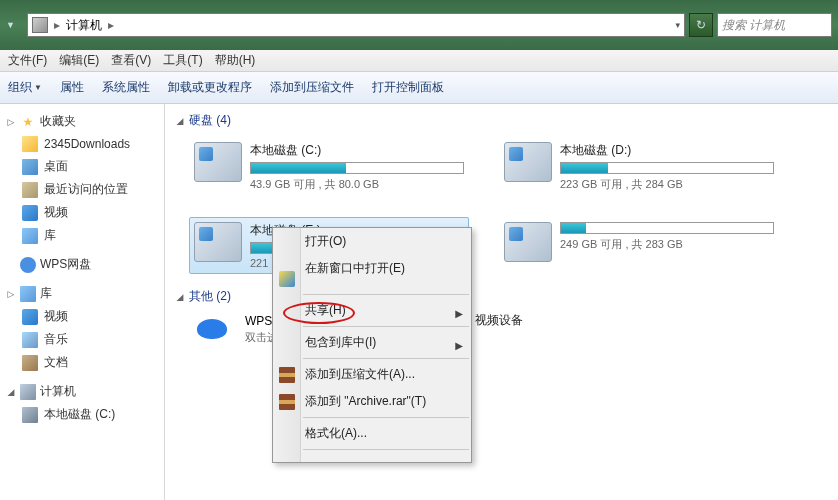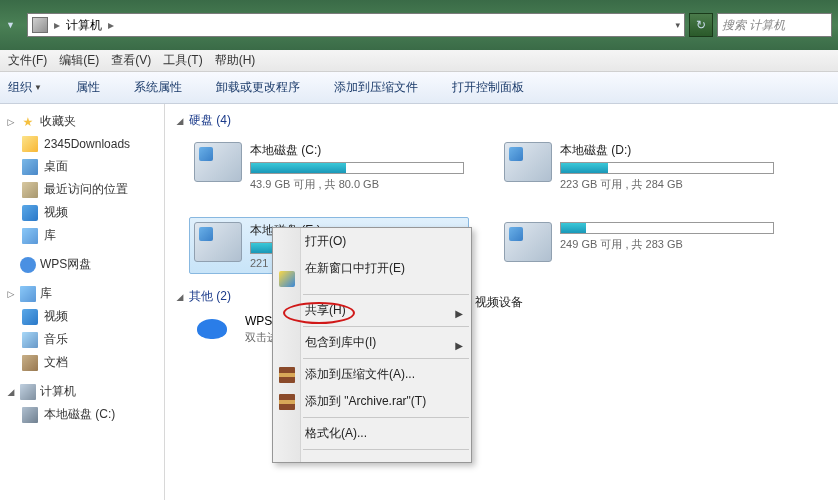--- a/index.html
+++ b/index.html
@@ -5,21 +5,21 @@
 *{margin:0;padding:0;box-sizing:border-box;font-family:"Microsoft YaHei","Segoe UI",sans-serif;font-size:12px}
 body{background:#f0f0f0;width:838px;height:500px;overflow:hidden;position:relative}
 .titlebar{height:50px;background:linear-gradient(to bottom,#3a6b47 0%,#4a8055 50%,#3a6b47 100%);display:flex;align-items:center;padding:0 6px;gap:4px}
 .addrbar{flex:1;height:24px;background:#fff;border:1px solid #7a7a7a;display:flex;align-items:center;padding:0 4px;gap:6px;margin-left:6px}
 .addr-icon{width:16px;height:16px;background:linear-gradient(135deg,#d0d0d0,#909090);border:1px solid #707070}
 .addr-sep{color:#666}
 .refresh-btn{width:24px;height:24px;background:linear-gradient(to bottom,#4a7a4a,#2a5a2a);border:1px solid #1a3a1a;display:flex;align-items:center;justify-content:center;color:#cde}
 .searchbar{width:115px;height:24px;background:#fff;border:1px solid #7a7a7a;display:flex;align-items:center;padding:0 4px;gap:4px;color:#888;font-style:italic}
 .menubar{height:22px;background:linear-gradient(to bottom,#f5f5f5,#e8e8e8);display:flex;align-items:flex-start;padding:0 2px;border-bottom:1px solid #d0d0d0}
 .menu-item{padding:2px 6px;color:#333}
-.toolbar{height:32px;background:linear-gradient(to bottom,#f8faff,#e4ecf7);display:flex;align-items:center;padding:0 8px;gap:34px;border-bottom:1px solid #c8d0dc}
+.toolbar{height:32px;background:linear-gradient(to bottom,#f8faff,#e4ecf7);display:flex;align-items:center;padding:0 8px;gap:18px;border-bottom:1px solid #c8d0dc}
 .tb-item{color:#1a3a6a;display:flex;align-items:center;gap:2px}
 .tb-arrow{font-size:8px;color:#444}
 .main{display:flex;height:396px}
 .sidebar{width:165px;background:#fff;border-right:1px solid #d8d8d8;overflow:hidden;padding-top:6px}
 .sb-group{margin-bottom:6px}
 .sb-header{display:flex;align-items:center;gap:4px;padding:3px 6px;color:#333}
 .sb-item{display:flex;align-items:center;gap:6px;padding:3px 6px 3px 22px;color:#333}
 .ico{width:16px;height:16px;display:inline-flex;align-items:center;justify-content:center;flex-shrink:0}
 .ico-star{color:#f5c040}
 .ico-folder{background:linear-gradient(135deg,#fce38a,#f8b735);border-radius:1px}
@@ -216,21 +216,21 @@
         <span class="tri">◢</span>
         <span>其他 (2)</span>
       </div>
     <div class="others">
       <div class="wps-ico"></div>
       <div>
         <div>WPS网</div>
         <div style="color:#666;font-size:11px">双击进</div>
       </div>
     </div>
-    <div style="position:absolute;left:310px;top:190px;color:#222">视频设备</div>
+    <div style="position:absolute;left:310px;top:208px;color:#222">视频设备</div>
   </div>
 </div>
 
 <div class="ctx">
   <div class="ctx-gutter"></div>
   <div id="ctx-items" style="position:relative">
       <div class="ctx-item">
         <span>打开(O)</span>
       </div>
       <div class="ctx-item">

